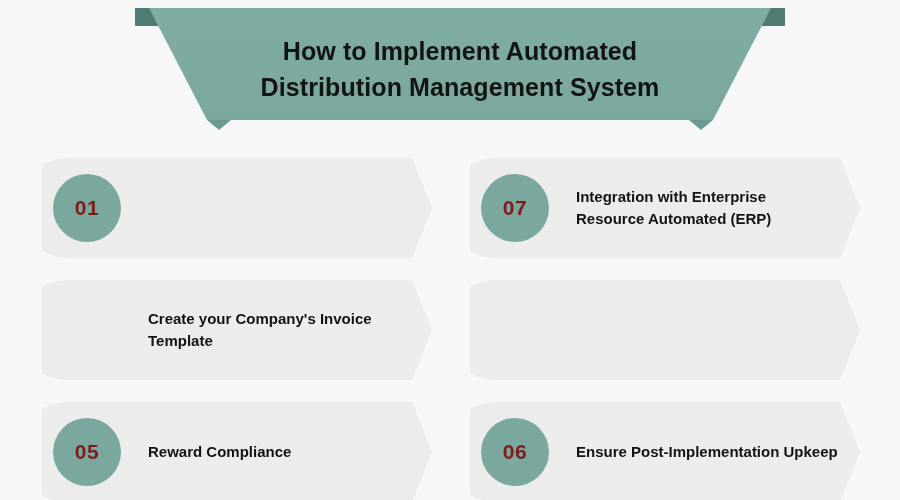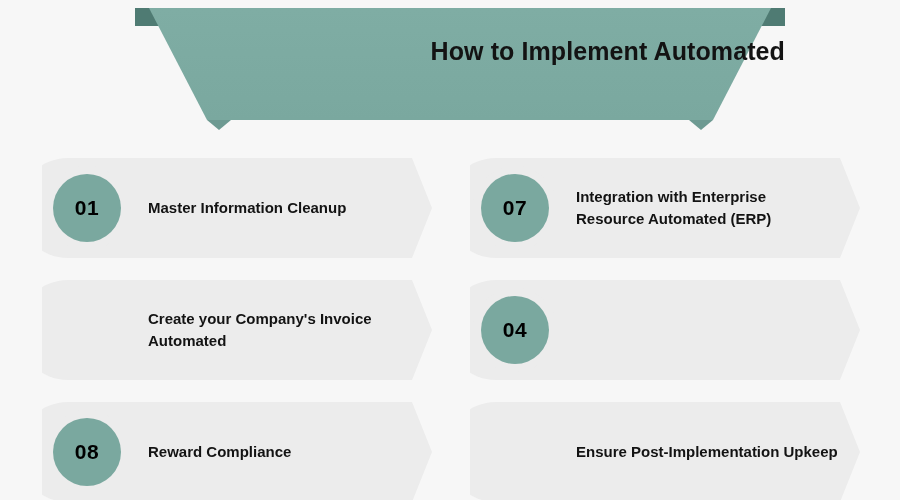--- a/index.html
+++ b/index.html
@@ -33,21 +33,21 @@
     inset: 0;
   }
   .banner-shape svg {
     display: block;
   }
   .banner-title {
     position: absolute;
     left: 0;
     top: 26px;
     width: 650px;
-    text-align: right;
+    text-align: center;
     font-size: 25px;
     font-weight: bold;
     line-height: 1.42;
     color: #131313;
     letter-spacing: 0.1px;
   }
   .banner-title .line2 { display: block; }
 
   
   .grid {
@@ -85,21 +85,21 @@
     justify-content: center;
   }
   .step-badge-inner {
     width: 68px;
     height: 68px;
     border-radius: 50%;
     background: #7aa89f;
     display: flex;
     align-items: center;
     justify-content: center;
-    color: #000000;
+    color: #7f1d1d;
     font-size: 21px;
     font-weight: bold;
     letter-spacing: 0.5px;
   }
   .step-label {
     position: absolute;
     left: 106px;
     top: 0;
     height: 100px;
     width: 262px;
@@ -132,84 +132,84 @@
 
         <path d="M14,0 L636,0 L578,112 L72,112 Z" fill="url(#bannerGrad)"></path>
 
         <path d="M72,112 L84,122 L96,112 Z" fill="#6d9a92"></path>
 
         <path d="M554,112 L566,122 L578,112 Z" fill="#6d9a92"></path>
       </svg>
     </div>
     <div class="banner-title">
       <span>How to Implement Automated</span>
+      <span class="line2">Distribution Management System</span>
     </div>
   </div>
 
   <div class="grid">
 
     <div class="step">
       <div class="step-bar">
         <svg width="390" height="100" viewBox="0 0 390 100" xmlns="http://www.w3.org/2000/svg">
           <path d="M26,0 L370,0 L390,50 L370,100 L26,100 A50,50 0 0 1 26,0 Z" fill="#ececec"></path>
         </svg>
       </div>
       <div class="step-badge">
         <div class="step-badge-inner">01</div>
       </div>
-      <div class="step-label">Master Information Cleanup</div>
     </div>
 
     <div class="step">
       <div class="step-bar">
         <svg width="390" height="100" viewBox="0 0 390 100" xmlns="http://www.w3.org/2000/svg">
           <path d="M26,0 L370,0 L390,50 L370,100 L26,100 A50,50 0 0 1 26,0 Z" fill="#ececec"></path>
         </svg>
       </div>
       <div class="step-badge">
         <div class="step-badge-inner">07</div>
       </div>
       <div class="step-label">Integration with Enterprise Resource Automated (ERP)</div>
     </div>
 
     <div class="step">
       <div class="step-bar">
         <svg width="390" height="100" viewBox="0 0 390 100" xmlns="http://www.w3.org/2000/svg">
           <path d="M26,0 L370,0 L390,50 L370,100 L26,100 A50,50 0 0 1 26,0 Z" fill="#ececec"></path>
         </svg>
       </div>
-      <div class="step-label">Create your Company's Invoice Automated</div>
-    </div>
-
-    <div class="step">
-      <div class="step-bar">
-        <svg width="390" height="100" viewBox="0 0 390 100" xmlns="http://www.w3.org/2000/svg">
-          <path d="M26,0 L370,0 L390,50 L370,100 L26,100 A50,50 0 0 1 26,0 Z" fill="#ececec"></path>
-        </svg>
-      </div>
-      <div class="step-badge">
-        <div class="step-badge-inner">04</div>
-      </div>
-    </div>
-
-    <div class="step">
-      <div class="step-bar">
-        <svg width="390" height="100" viewBox="0 0 390 100" xmlns="http://www.w3.org/2000/svg">
-          <path d="M26,0 L370,0 L390,50 L370,100 L26,100 A50,50 0 0 1 26,0 Z" fill="#ececec"></path>
-        </svg>
-      </div>
-      <div class="step-badge">
-        <div class="step-badge-inner">08</div>
+      <div class="step-label">Create your Company's Invoice Template</div>
+    </div>
+
+    <div class="step">
+      <div class="step-bar">
+        <svg width="390" height="100" viewBox="0 0 390 100" xmlns="http://www.w3.org/2000/svg">
+          <path d="M26,0 L370,0 L390,50 L370,100 L26,100 A50,50 0 0 1 26,0 Z" fill="#ececec"></path>
+        </svg>
+      </div>
+    </div>
+
+    <div class="step">
+      <div class="step-bar">
+        <svg width="390" height="100" viewBox="0 0 390 100" xmlns="http://www.w3.org/2000/svg">
+          <path d="M26,0 L370,0 L390,50 L370,100 L26,100 A50,50 0 0 1 26,0 Z" fill="#ececec"></path>
+        </svg>
+      </div>
+      <div class="step-badge">
+        <div class="step-badge-inner">05</div>
       </div>
       <div class="step-label">Reward Compliance</div>
     </div>
 
     <div class="step">
       <div class="step-bar">
         <svg width="390" height="100" viewBox="0 0 390 100" xmlns="http://www.w3.org/2000/svg">
           <path d="M26,0 L370,0 L390,50 L370,100 L26,100 A50,50 0 0 1 26,0 Z" fill="#ececec"></path>
         </svg>
+      </div>
+      <div class="step-badge">
+        <div class="step-badge-inner">06</div>
       </div>
       <div class="step-label">Ensure Post-Implementation Upkeep</div>
     </div>
 
   </div>
 </div>
 
 </body></html>

